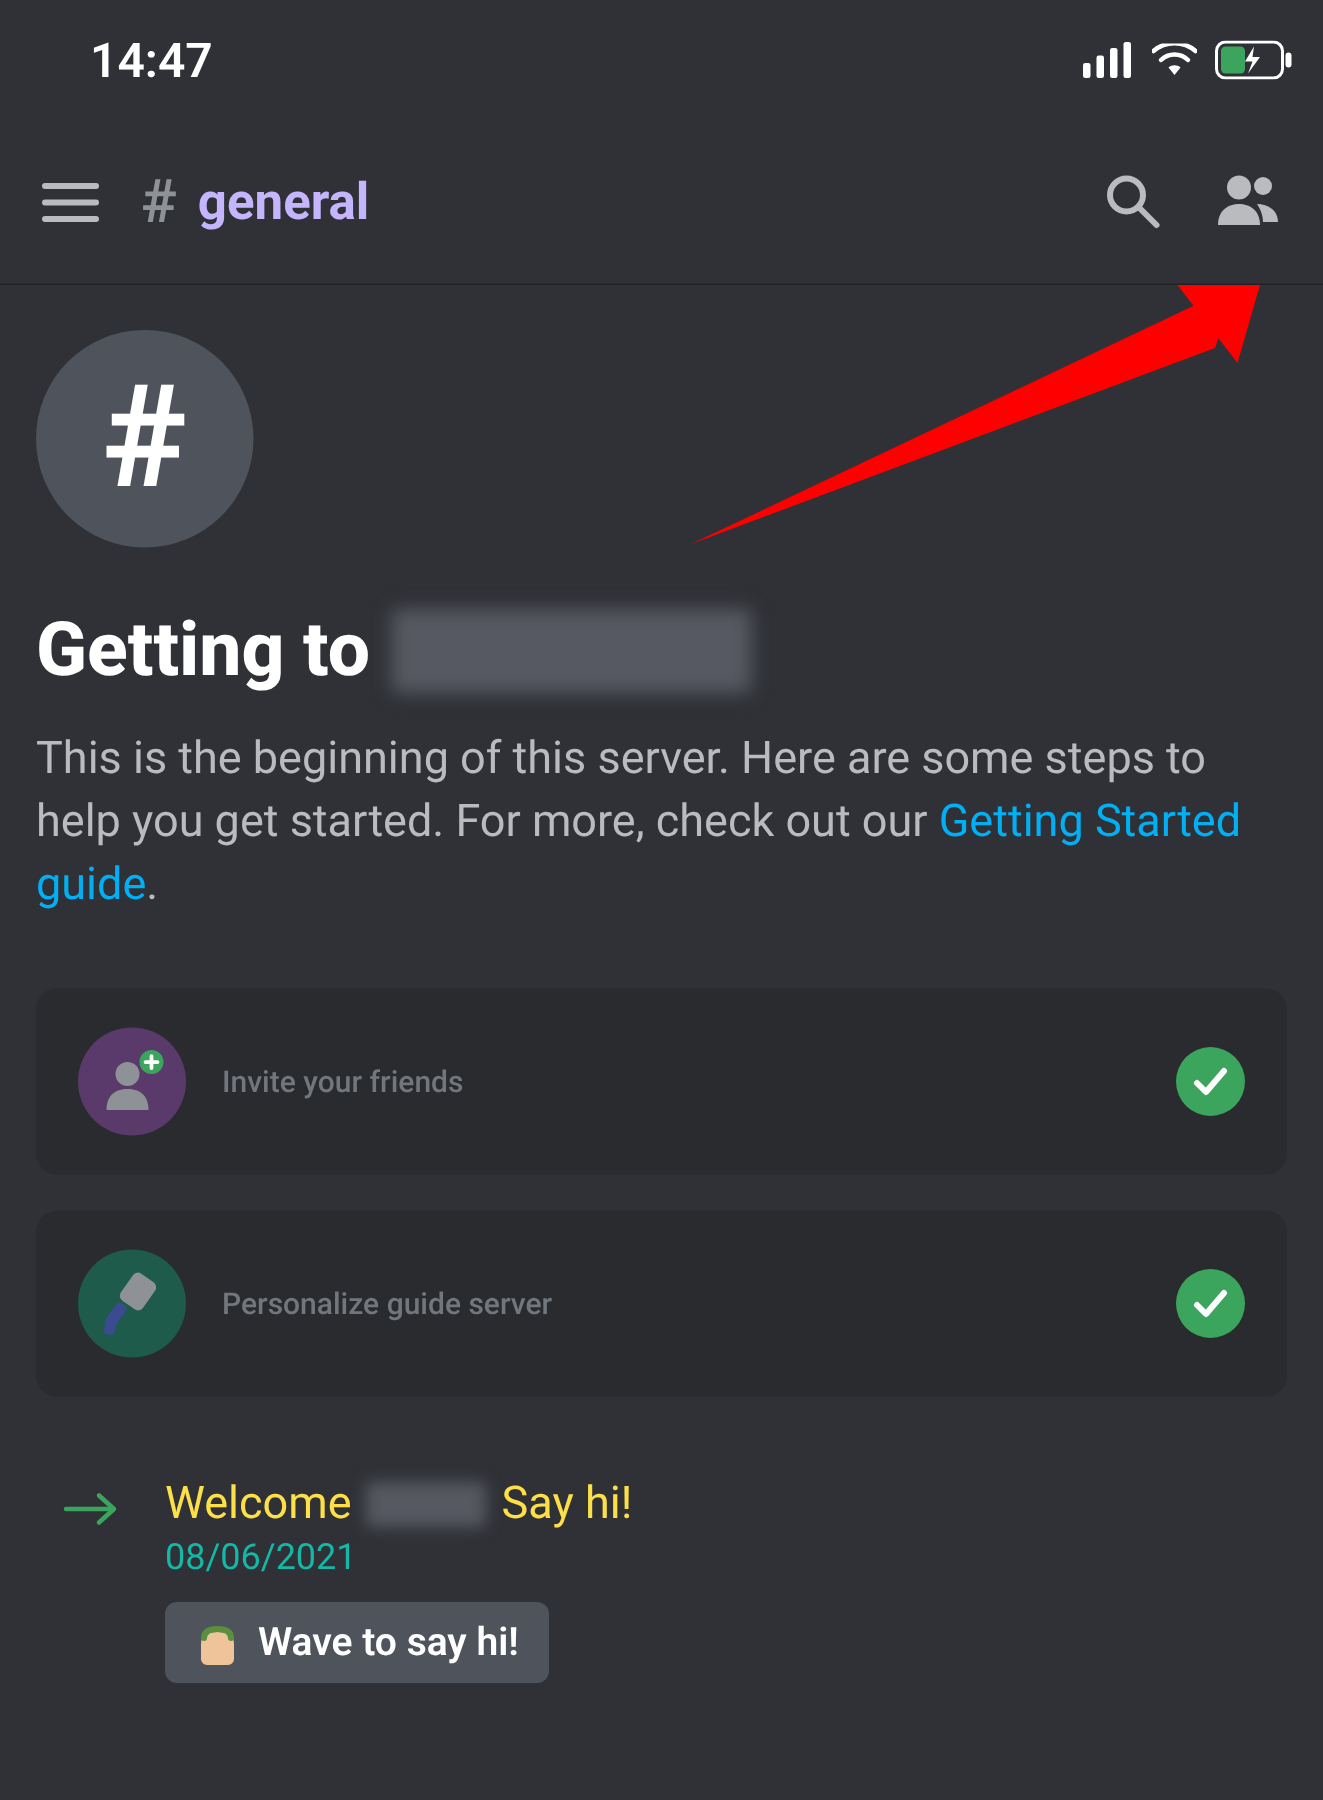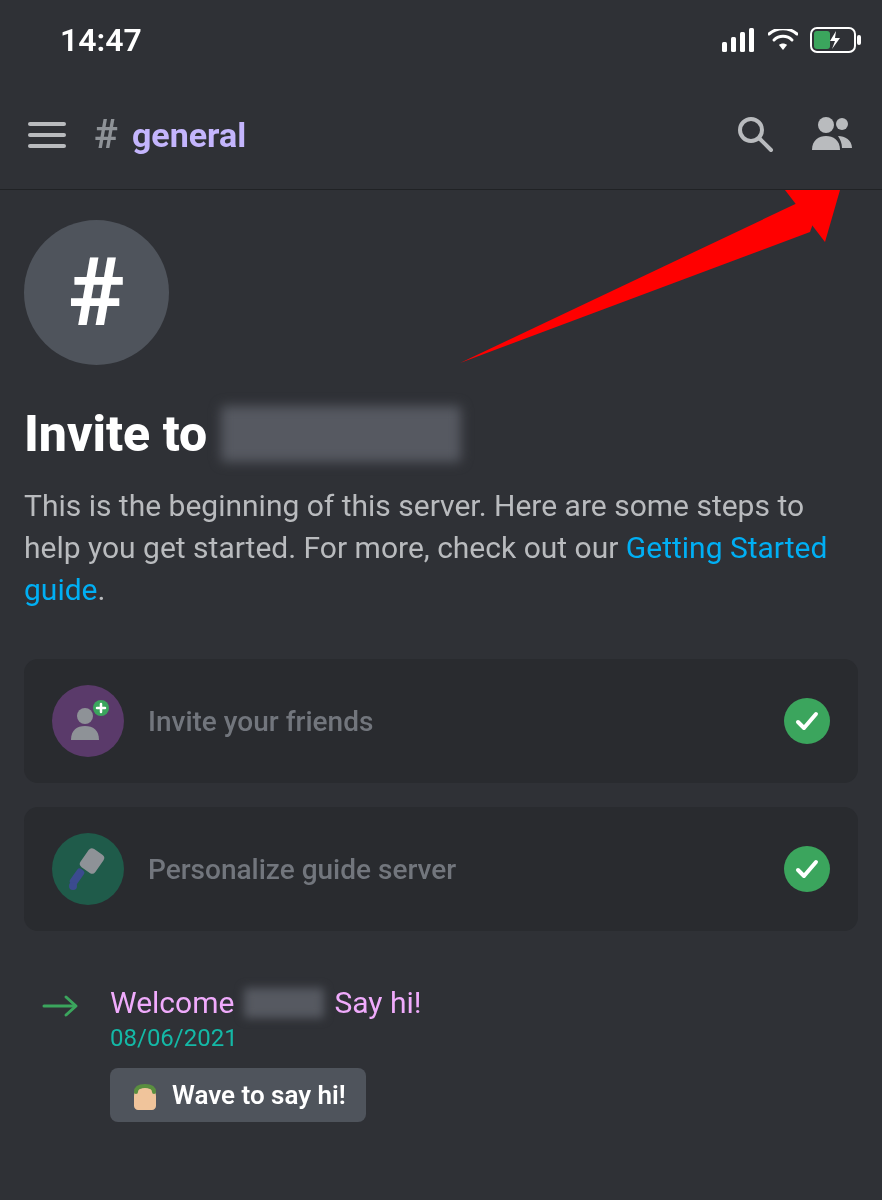--- a/index.html
+++ b/index.html
@@ -149,21 +149,21 @@
     display: flex;
     align-items: center;
     justify-content: center;
     position: relative;
     flex-shrink: 0;
   }
   .step-icon.invite { background: #5a3a6a; }
   .step-icon.personalize { background: #1f5b4a; }
   .step-label {
     flex: 1;
-    font-size: 28px;
+    font-size: 20px;
     color: #72767d;
     font-weight: 500;
   }
   .check-badge {
     width: 46px;
     height: 46px;
     border-radius: 50%;
     background: #3ba55d;
     display: flex;
     align-items: center;
@@ -182,21 +182,21 @@
     color: #3ba55d;
     font-size: 32px;
     margin-top: 4px;
   }
   .sys-body { flex: 1; }
   .sys-line {
     display: flex;
     align-items: center;
     gap: 10px;
     font-size: 30px;
-    color: #f0abfc;
+    color: #fde047;
   }
   .redacted-sm {
     width: 80px;
     height: 30px;
     background: #565961;
     filter: blur(5px);
     border-radius: 3px;
     display: inline-block;
   }
   .sys-date {
@@ -278,21 +278,21 @@
   <polygon points="30,173 395,0 380,42" fill="#ff0000"></polygon>
   <polygon points="355,0 410,0 395,52" fill="#ff0000"></polygon>
 </svg>
 
 <div class="content">
   <div class="channel-badge">
     <span>#</span>
   </div>
 
   <div class="welcome-row">
-    <span class="welcome-title">Invite to</span>
+    <span class="welcome-title">Getting to</span>
     <span class="redacted-lg"></span>
   </div>
 
   <p class="welcome-desc">
     <span>This is the beginning of this server. Here are some steps to help you get started. For more, check out our </span><a href="#">Getting Started guide</a><span>.</span>
   </p>
 
   <div class="step-card">
     <div class="step-icon invite">
       <svg width="46" height="46" viewBox="0 0 46 46">

